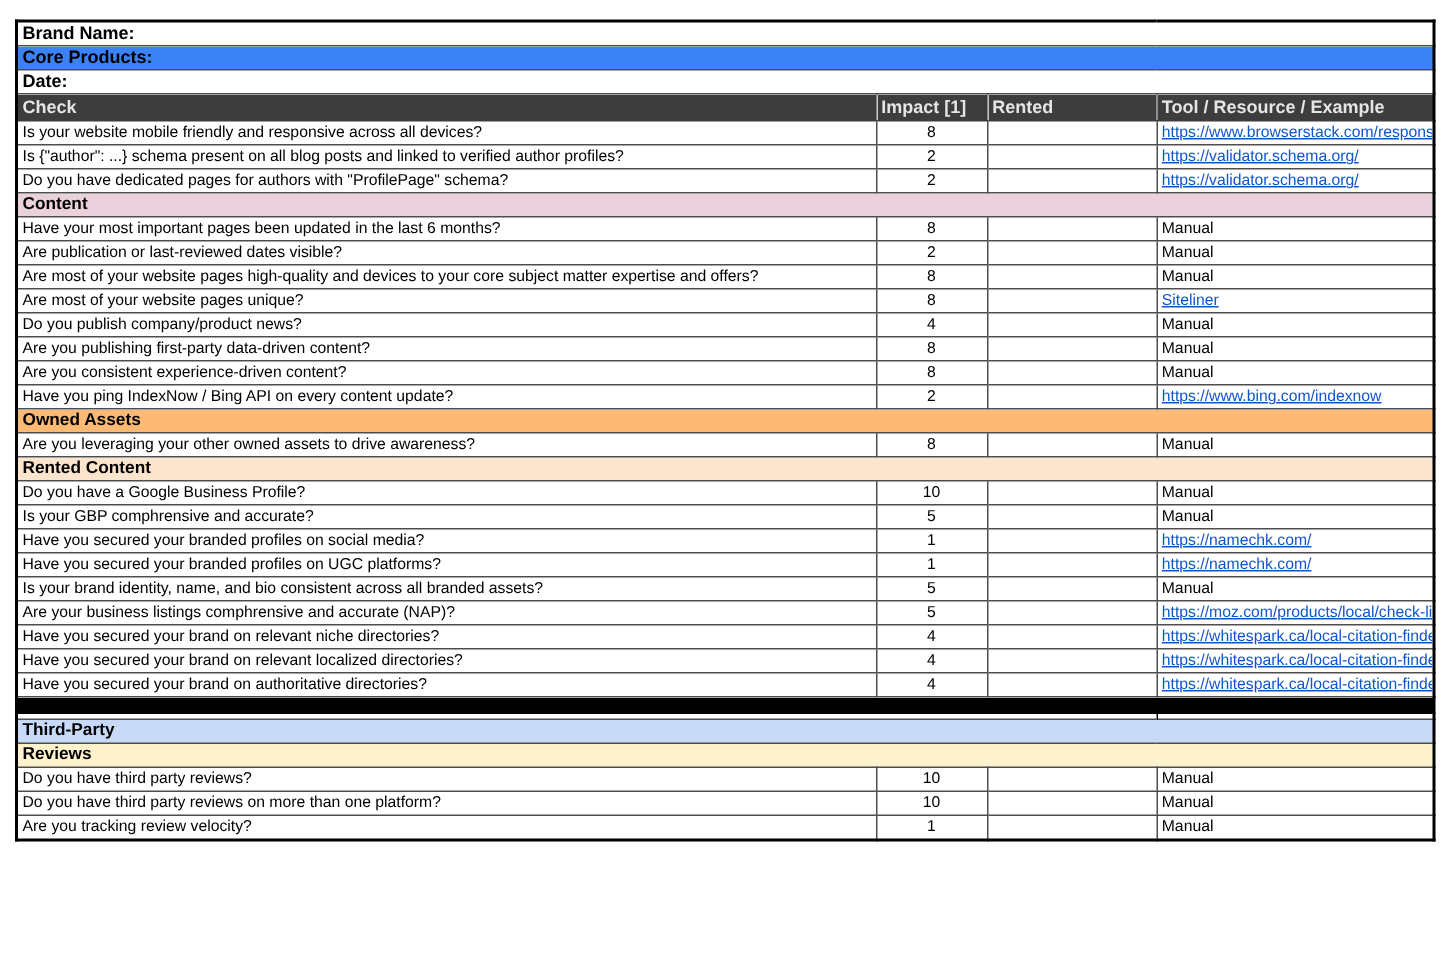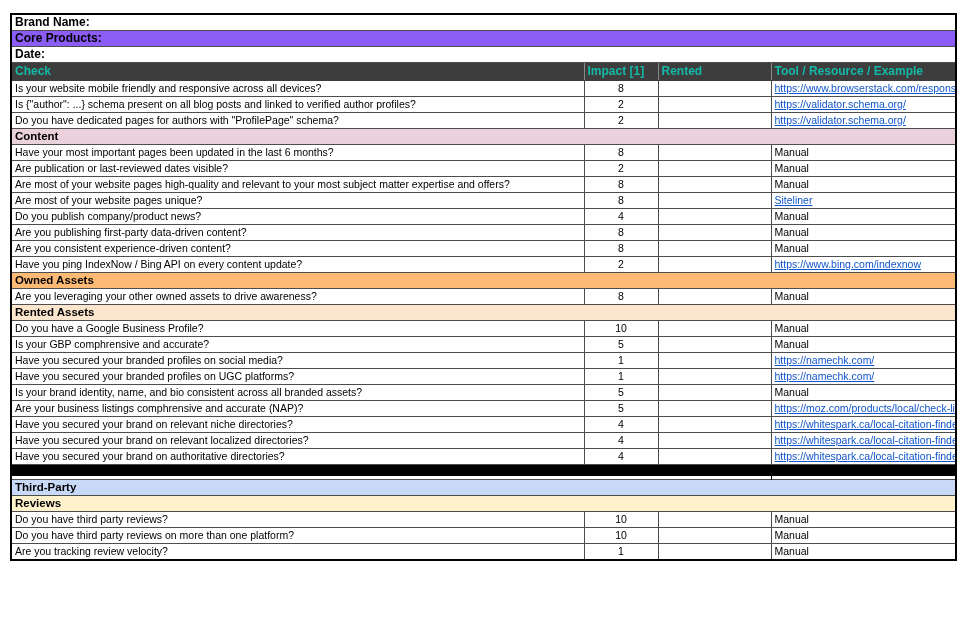--- a/index.html
+++ b/index.html
@@ -37,21 +37,21 @@
     line-height: 15px;
     vertical-align: middle;
   }
   tr.info-row td {
     font-weight: 700;
     font-size: 12px;
     height: 15px;
   }
   tr.colhead-row td {
     background: #3d3d3d;
-    color: #14b8a6;
+    color: #e5e5e5;
     font-weight: 700;
     font-size: 12px;
     height: 17px;
     border-color: #3d3d3d;
     border-right-color: #8a8a8a;
   }
   tr.section-row td {
     font-weight: 700;
     font-size: 11.5px;
   }
@@ -90,21 +90,21 @@
         <col style="width:573px">
         <col style="width:74px">
         <col style="width:113px">
         <col style="width:185px">
       </colgroup>
       <tbody id="audit-tbody">
         <tr class="info-row">
           <td colspan="4">Brand Name:</td>
         </tr>
         <tr class="info-row">
-          <td colspan="4" style="background:#8b5cf6">Core Products:</td>
+          <td colspan="4" style="background:#3b82f6">Core Products:</td>
         </tr>
         <tr class="info-row">
           <td colspan="4">Date:</td>
         </tr>
         <tr class="colhead-row">
           <td>Check</td>
           <td>Impact [1]</td>
           <td>Rented</td>
           <td>Tool / Resource / Example</td>
         </tr>
@@ -135,21 +135,21 @@
             <td class="c-status"></td>
             <td class="c-tool">Manual</td>
           </tr>
           <tr class="check-row">
             <td class="c-check">Are publication or last-reviewed dates visible?</td>
             <td class="c-impact">2</td>
             <td class="c-status"></td>
             <td class="c-tool">Manual</td>
           </tr>
           <tr class="check-row">
-            <td class="c-check">Are most of your website pages high-quality and relevant to your most subject matter expertise and offers?</td>
+            <td class="c-check">Are most of your website pages high-quality and devices to your core subject matter expertise and offers?</td>
             <td class="c-impact">8</td>
             <td class="c-status"></td>
             <td class="c-tool">Manual</td>
           </tr>
           <tr class="check-row">
             <td class="c-check">Are most of your website pages unique?</td>
             <td class="c-impact">8</td>
             <td class="c-status"></td>
             <td class="c-tool"><a class="cell-link" href="#">Siteliner</a></td>
           </tr>
@@ -180,21 +180,21 @@
           <tr class="section-row">
             <td colspan="4" style="background: #fdba74;">Owned Assets</td>
           </tr>
           <tr class="check-row">
             <td class="c-check">Are you leveraging your other owned assets to drive awareness?</td>
             <td class="c-impact">8</td>
             <td class="c-status"></td>
             <td class="c-tool">Manual</td>
           </tr>
           <tr class="section-row">
-            <td colspan="4" style="background: rgb(252, 229, 205);">Rented Assets</td>
+            <td colspan="4" style="background: rgb(252, 229, 205);">Rented Content</td>
           </tr>
           <tr class="check-row">
             <td class="c-check">Do you have a Google Business Profile?</td>
             <td class="c-impact">10</td>
             <td class="c-status"></td>
             <td class="c-tool">Manual</td>
           </tr>
           <tr class="check-row">
             <td class="c-check">Is your GBP comphrensive and accurate?</td>
             <td class="c-impact">5</td>

